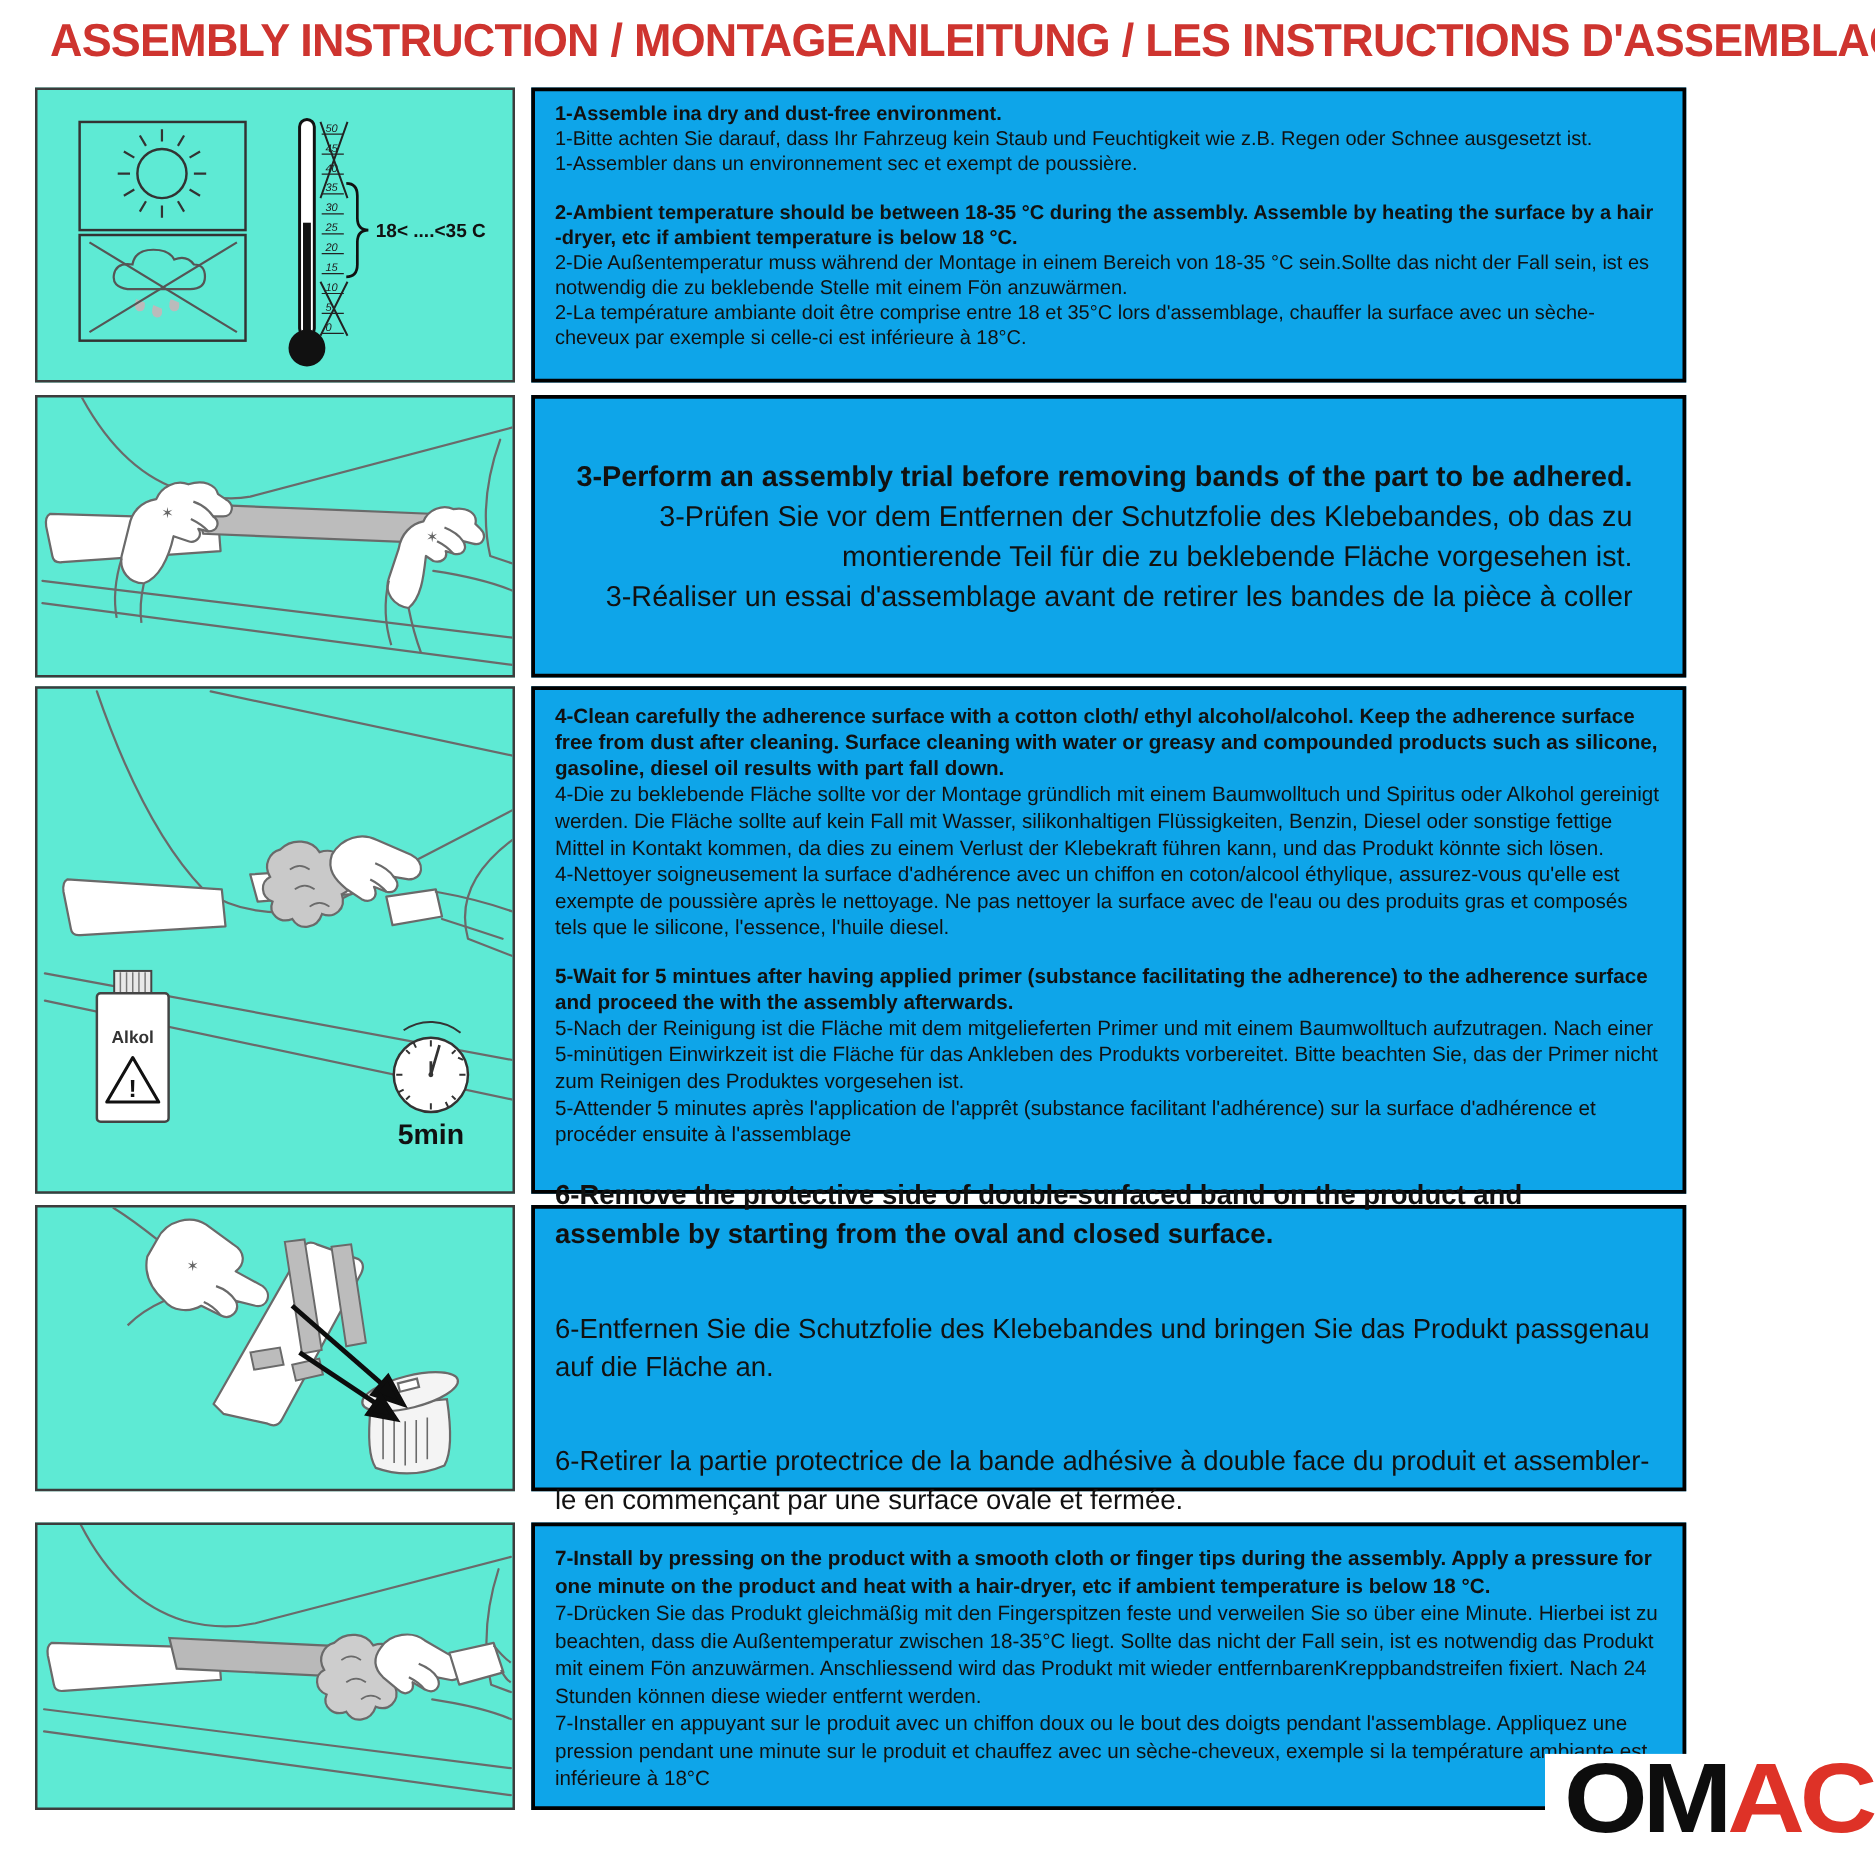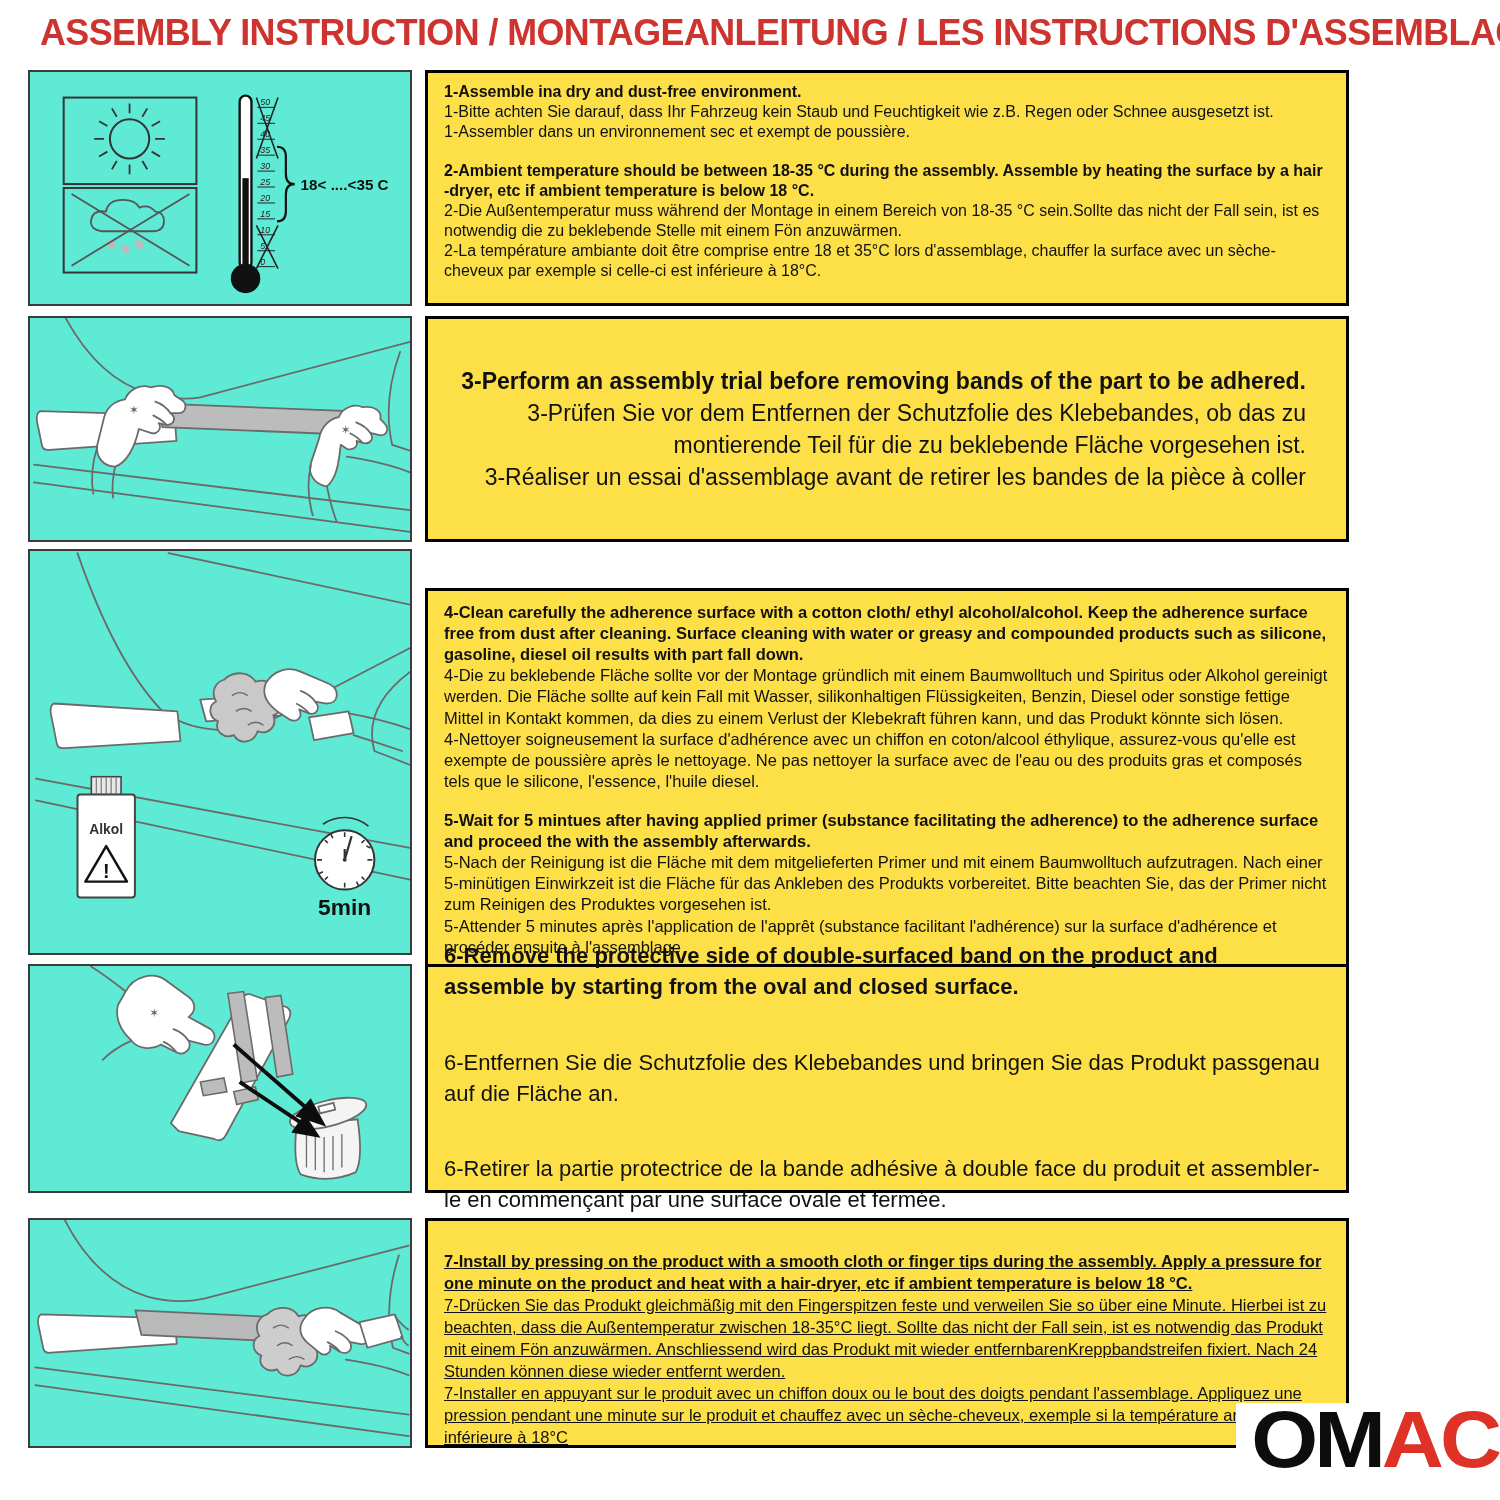--- a/index.html
+++ b/index.html
@@ -7,34 +7,34 @@
         font-family:"Liberation Sans", sans-serif;color:#111;overflow:hidden;}
 
   .title{position:absolute;left:40px;top:12px;margin:0;font-size:37px;font-weight:bold;
          letter-spacing:-0.6px;white-space:nowrap;color:#ce342f;
          transform:scaleX(0.97);transform-origin:left center;}
 
   .img-box{position:absolute;left:28px;width:384px;border:2px solid #3c3c3c;
            background:#5eead4;box-sizing:border-box;}
   .img-box svg{display:block;width:100%;height:100%;}
   .txt-box{position:absolute;left:425px;width:924px;border:3px solid #000;
-           background:#fde047;box-sizing:border-box;}
+           background:#0ea5e9;box-sizing:border-box;}
 
   .r1{top:70px;height:236px;}
   .r2{top:316px;height:226px;text-align:right;}
   .r3{top:549px;height:406px;}
   .r4{top:964px;height:229px;}
   .r5{top:1218px;height:230px;}
 
   .txt-box p{margin:0;}
   .b{font-weight:bold;}
 
   .txt-box.r1{padding:9px 16px;font-size:16px;line-height:1.24;}
-  .txt-box.r3{padding:11px 16px;font-size:16.5px;line-height:1.28;margin-top:39px;}
-  .txt-box.r5{padding:30px 16px;font-size:16.5px;line-height:1.33;text-decoration:underline;}
+  .txt-box.r3{padding:11px 16px;font-size:16.5px;line-height:1.28;}
+  .txt-box.r5{padding:16px 16px;font-size:16.5px;line-height:1.33;}
   .txt-box.r2{display:flex;flex-direction:column;justify-content:center;
               padding:0 40px 0 16px;font-size:23px;line-height:1.4;}
   .txt-box.r4{display:flex;flex-direction:column;justify-content:center;
               padding:0 24px 0 16px;font-size:22px;line-height:1.4;gap:45px;}
   .spacer1{height:20px;}
   .spacer3{height:18px;}
 
   .logo{position:absolute;left:1236px;top:1400px;width:262px;height:78px;background:#fff;
         display:flex;align-items:center;justify-content:flex-end;
         font-weight:900;font-size:86px;letter-spacing:-4px;line-height:1;

